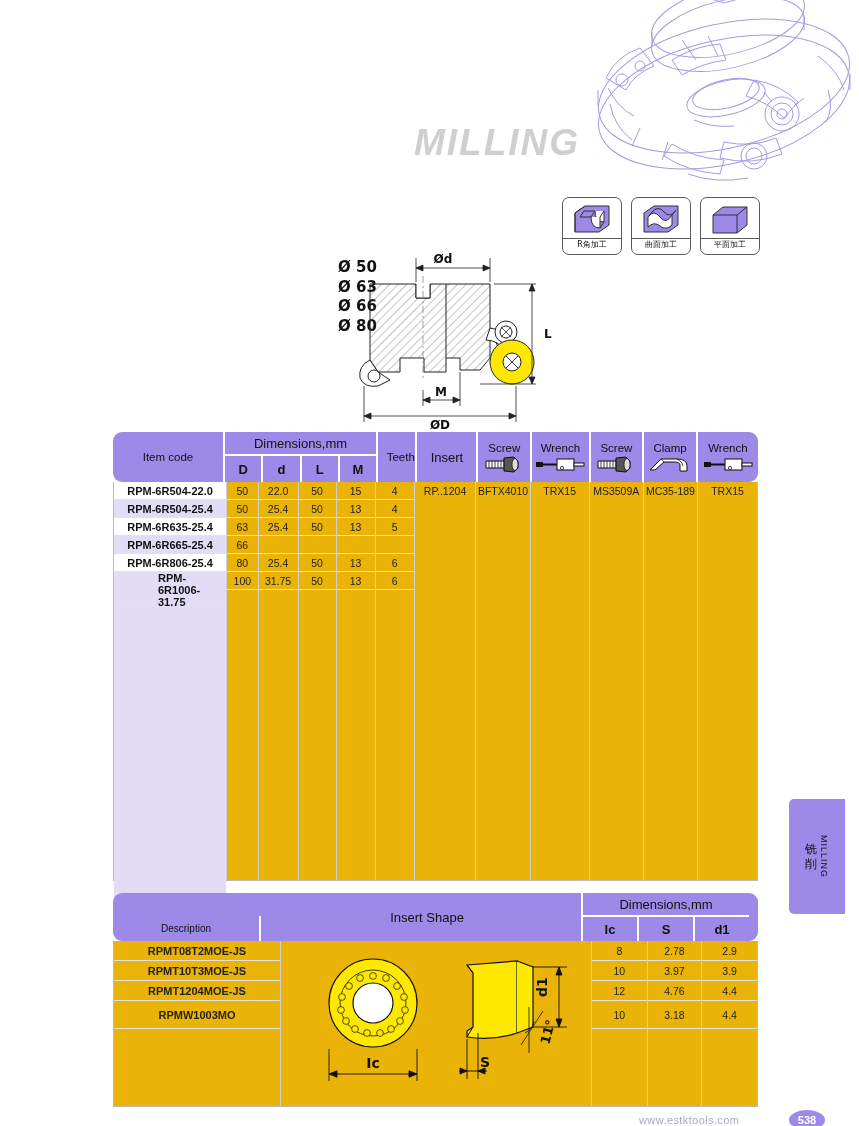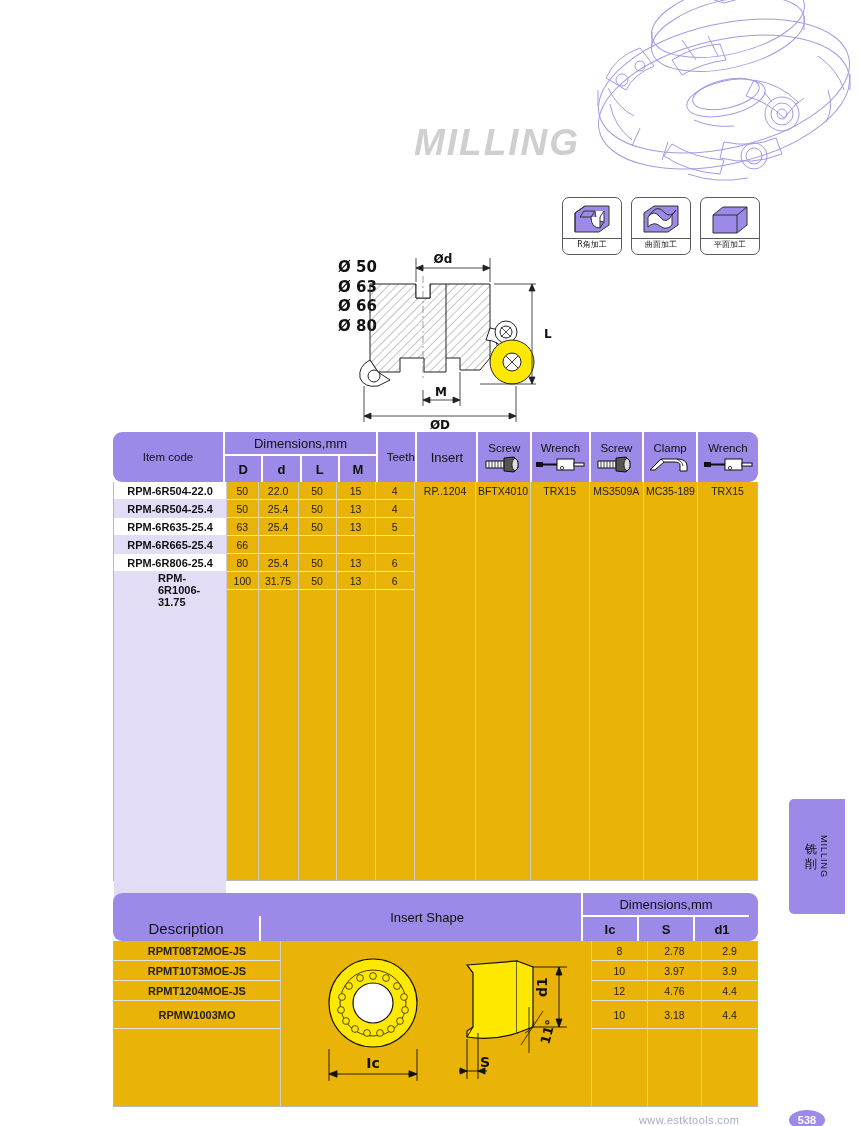--- a/index.html
+++ b/index.html
@@ -384,21 +384,21 @@
     <div class="tcol" style="width:62px;">
         <div class="cell nb" style="height: 18px; align-items: center;">TRX15</div>
         <div class="cell nb" style="height: 380px;"></div>
       </div>
   </div>
 </div>
 
 <div class="tbl" id="insert-table" style="left:113px;top:893px;width:645px;">
 
   <div class="thead" style="height:48px;">
-    <div class="hc" style="width:148px;font-size:15px;margin-top:23px;">
+    <div class="hc" style="width:148px;font-size:10px;margin-top:23px;">
       <span>Description</span>
     </div>
     <div class="hc" style="width:310px;font-size:13px;margin-left:12px;">
       <span>Insert Shape</span>
     </div>
     <div class="hc" style="width:166px;padding:0;">
       <div class="hc-split">
         <div class="hc-top">Dimensions,mm</div>
         <div class="hc-bot">
           <div class="hc-sub">Ic</div>

